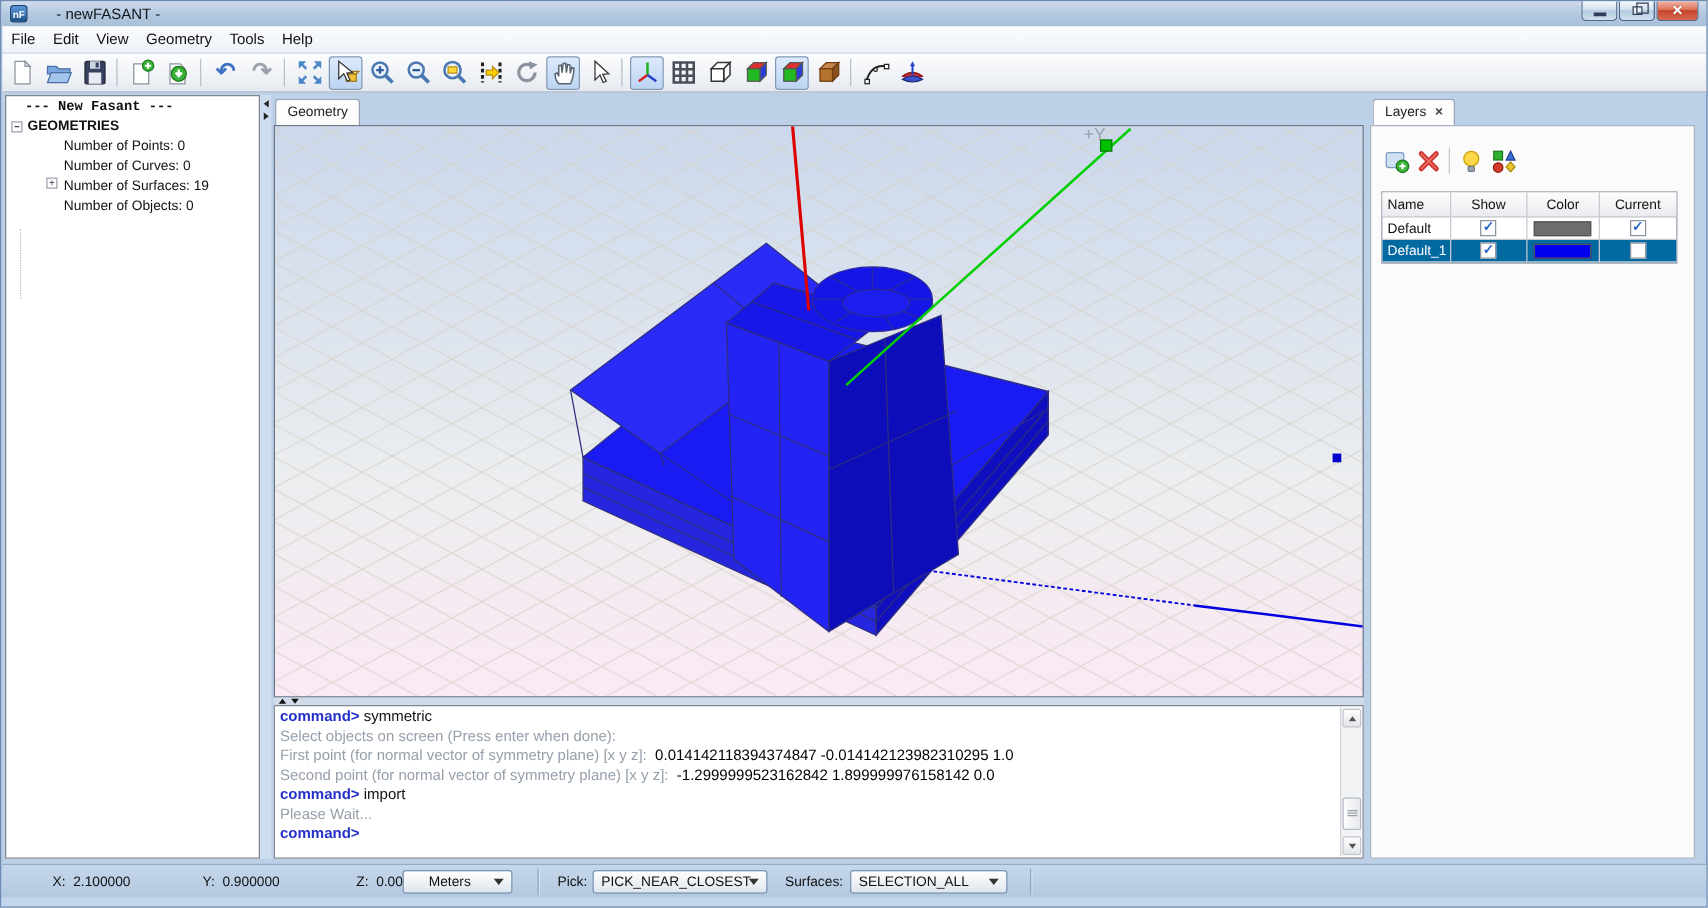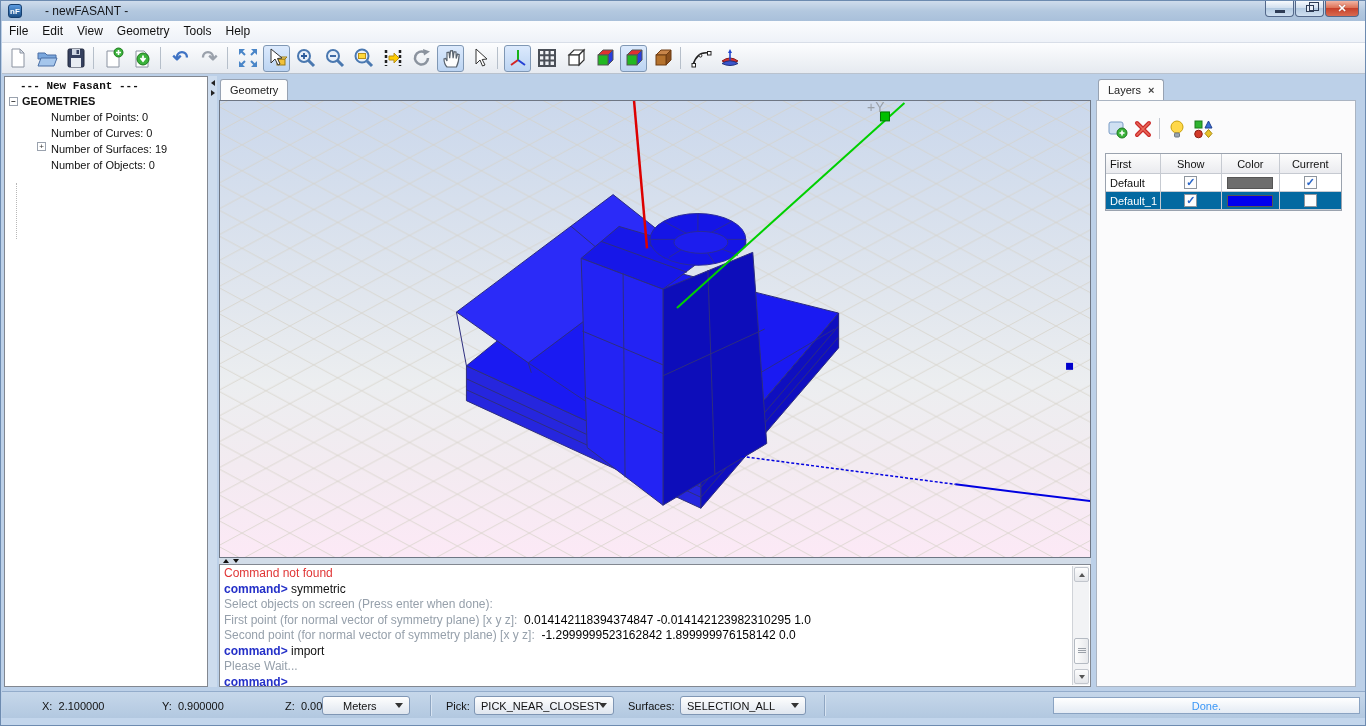--- a/index.html
+++ b/index.html
@@ -413,21 +413,20 @@
 </svg>
 
 <div class="hsplitter">
   <div class="hs-arrows">
     <div class="ha-up"></div>
     <div class="ha-down"></div>
   </div>
 </div>
 
 <div class="console">
-  <div class="c-err">Command not found</div>
   <div><span class="c-prompt">command&gt;</span> <span class="c-cmd">symmetric</span></div>
   <div class="c-info">Select objects on screen (Press enter when done):</div>
   <div><span class="c-info">First point (for normal vector of symmetry plane) [x y z]:</span>&nbsp; <span class="c-val">0.014142118394374847 -0.014142123982310295 1.0</span></div>
   <div><span class="c-info">Second point (for normal vector of symmetry plane) [x y z]:</span>&nbsp; <span class="c-val">-1.2999999523162842 1.899999976158142 0.0</span></div>
   <div><span class="c-prompt">command&gt;</span> <span class="c-cmd">import</span></div>
   <div class="c-info">Please Wait...</div>
   <div><span class="c-prompt">command&gt;</span> <span class="c-cmd"></span></div>
   <div class="cscroll">
     <div class="cs-btn cs-up">
         <div class="cs-tri-up"></div>
@@ -473,21 +472,21 @@
     <svg width="22" height="22">
         <rect x="3" y="3" width="7" height="7" fill="#2fb32f" stroke="#1d7a1d"></rect>
         <polygon points="13,10 16.5,3 20,10" fill="#3a6fd8" stroke="#20408e"></polygon>
         <circle cx="6.5" cy="16" r="3.8" fill="#d23a2a" stroke="#8e1e12"></circle>
         <polygon points="16.5,11.5 20,15.5 16.5,19.5 13,15.5" fill="#e8c32a" stroke="#a8880e"></polygon>
       </svg>
   </div>
 
   <div class="layers-table">
     <div class="lt-row lt-head">
-      <div class="lt-cell c-name">First</div>
+      <div class="lt-cell c-name">Name</div>
       <div class="lt-cell c-show">Show</div>
       <div class="lt-cell c-color">Color</div>
       <div class="lt-cell c-cur">Current</div>
     </div>
     <div class="lt-row">
       <div class="lt-cell c-name">Default</div>
       <div class="lt-cell c-show">
           <div class="checkbox checked"></div>
         </div>
       <div class="lt-cell c-color">
@@ -525,17 +524,14 @@
   <div class="sb-select" style="left:472px; width:140px;">
     <span>PICK_NEAR_CLOSEST</span>
       <span class="sb-arrow"></span>
   </div>
   <span class="sb-item" style="left:626px;">Surfaces:</span>
   <div class="sb-select" style="left:678px; width:126px;">
     <span>SELECTION_ALL</span>
       <span class="sb-arrow"></span>
   </div>
   <div class="sb-sep" style="left:822px;"></div>
-  <div class="progress">
-      <span>Done.</span>
-    </div>
 </div>
 <div class="bottom-strip"></div>
 
 </body></html>

